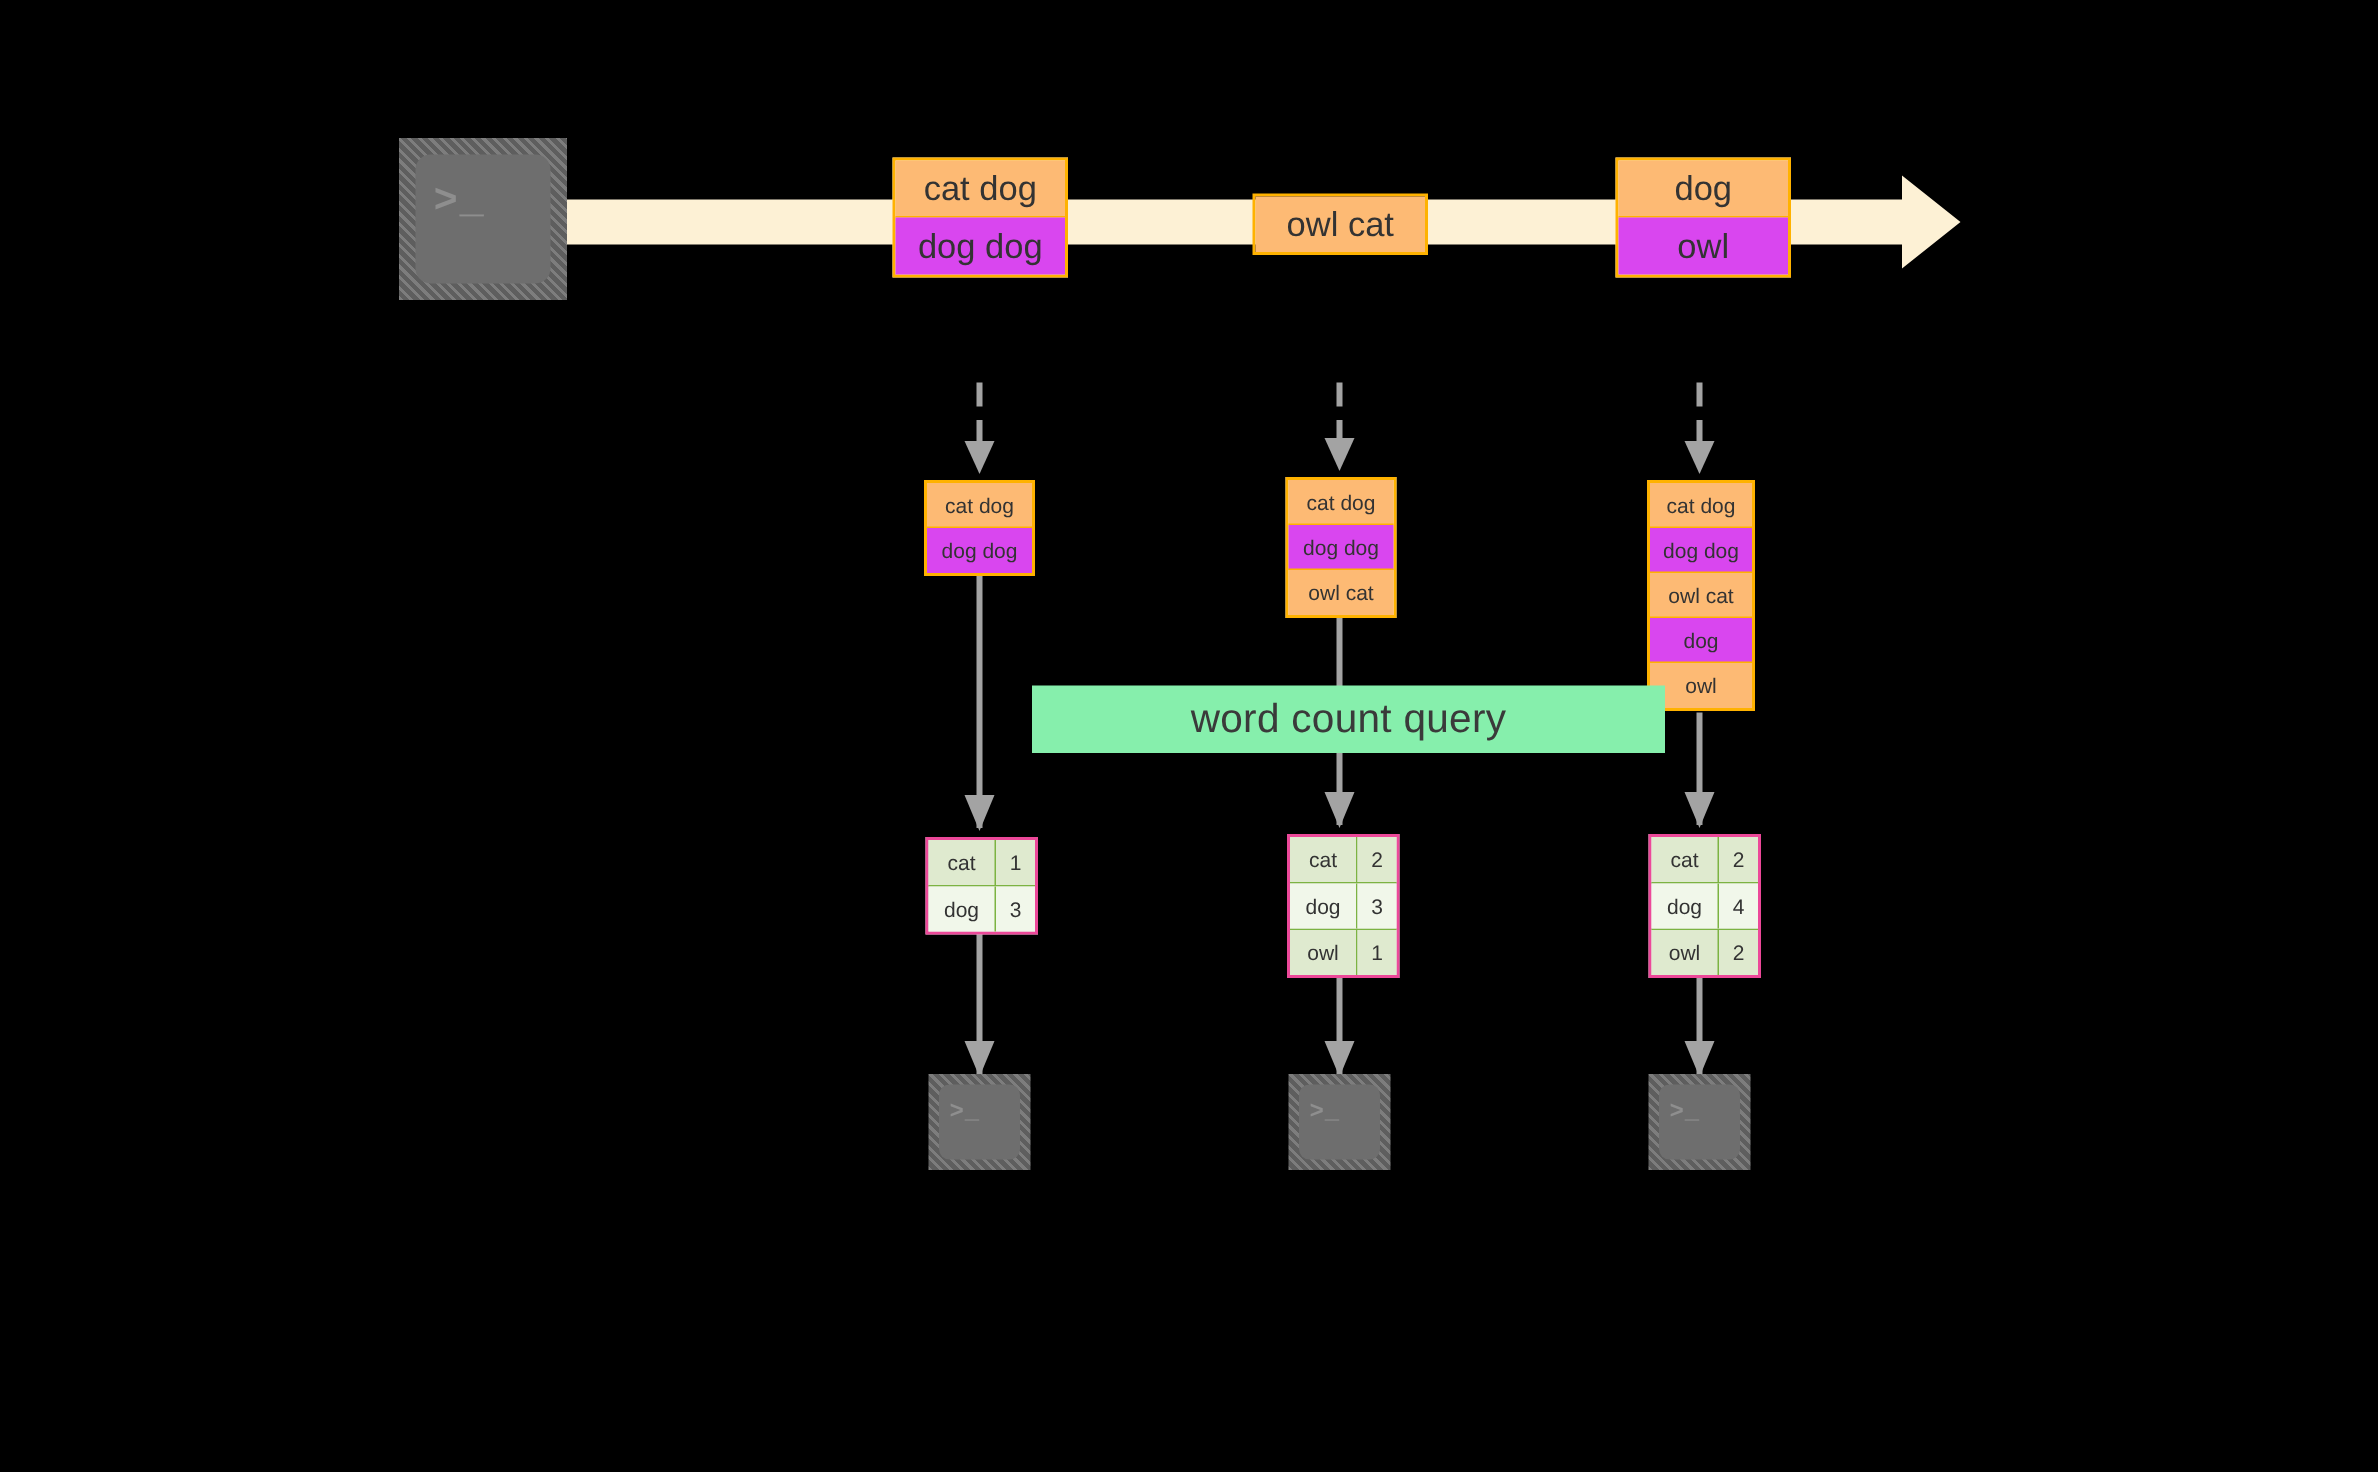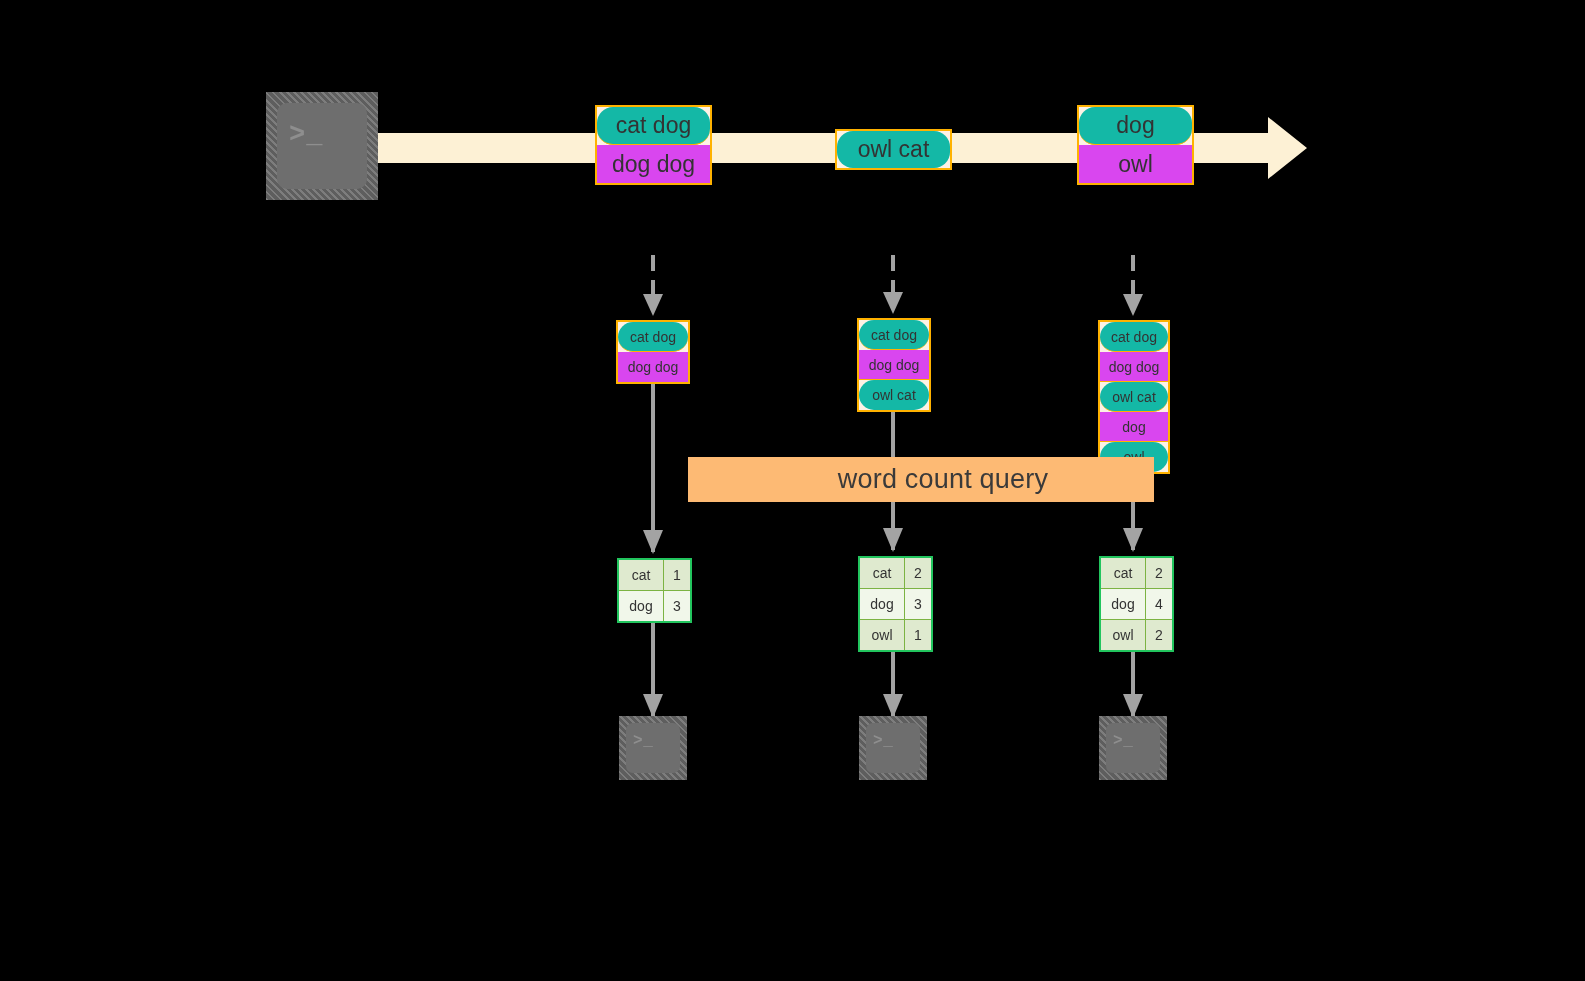--- a/index.html
+++ b/index.html
@@ -88,21 +88,21 @@
   .rec-row {
     box-sizing: border-box;
     display: flex;
     align-items: center;
     justify-content: center;
     color: #333333;
     white-space: nowrap;
     border-bottom: 1px solid #ffb200;
   }
   .rec-row:last-child { border-bottom: none; }
-  .rec-row.dark  { background: #14b8a6; border-radius: 16px; }
+  .rec-row.dark  { background: #fdba74; }
   .rec-row.light { background: #d946ef; }
 
   
   .rec-stack.top { }
   .rec-stack.top .rec-row {
     font-size: 23px;
     height: 38px;
   }
   #box-top-1 { left: 595px; top: 105px; width: 117px; }
   #box-top-2 { left: 835px; top: 129px; width: 117px; }
@@ -115,21 +115,21 @@
     height: 30px;
   }
   #box-snap-1 { left: 616px; top: 320px; width: 74px; }
   #box-snap-2 { left: 857px; top: 318px; width: 74px; }
   #box-snap-3 { left: 1098px; top: 320px; width: 72px; }
 
   
   .count-table {
     position: absolute;
     box-sizing: border-box;
-    border: 2px solid #22c55e;
+    border: 2px solid #ec4899;
     background: #e5e5e5;
     border-collapse: collapse;
   }
   .count-row {
     display: flex;
     height: 30px;
     border-bottom: 1px solid #7cb342;
   }
   .count-row:last-child { border-bottom: none; }
   .count-row.dark  .count-cell { background: #dfeacf; }
@@ -154,25 +154,24 @@
   #tbl-2 { left: 858px; top: 556px; width: 75px; }
   #tbl-3 { left: 1099px; top: 556px; width: 75px; }
 
   
   #query-banner {
     position: absolute;
     left: 688px;
     top: 457px;
     width: 422px;
     height: 45px;
-    background: #fdba74;
+    background: #86efac;
     display: flex;
     align-items: center;
     justify-content: center;
-    padding-left: 44px;
   }
   #query-banner .banner-label {
     font-size: 27px;
     color: #3a3a3a;
     white-space: nowrap;
     letter-spacing: 0.2px;
   }
 </style>
 </head>
 <body>

